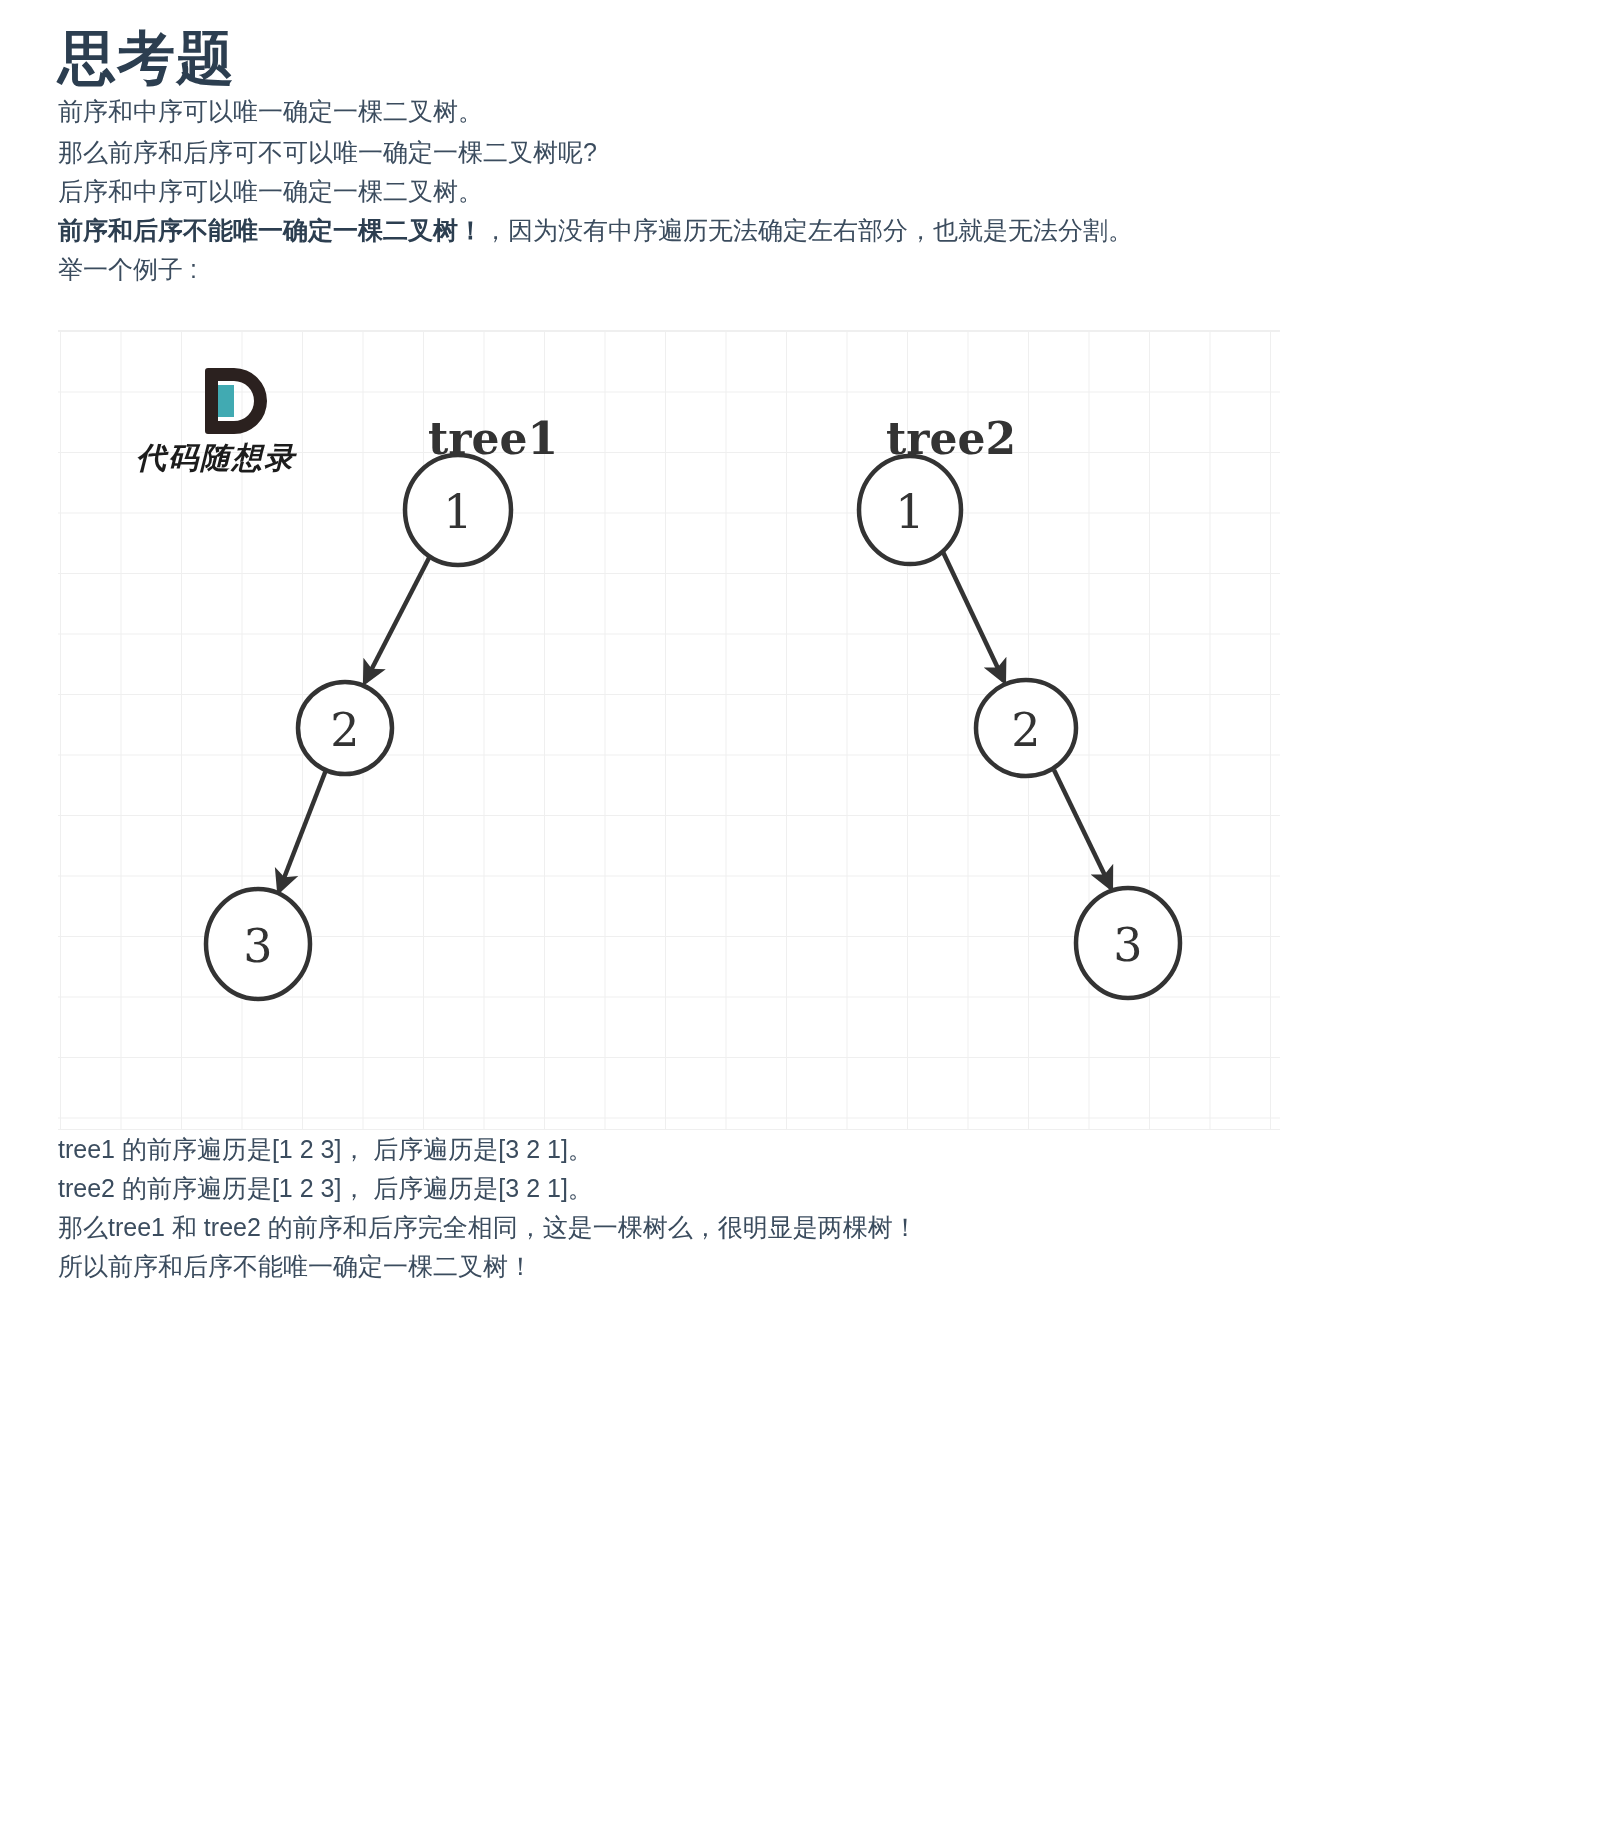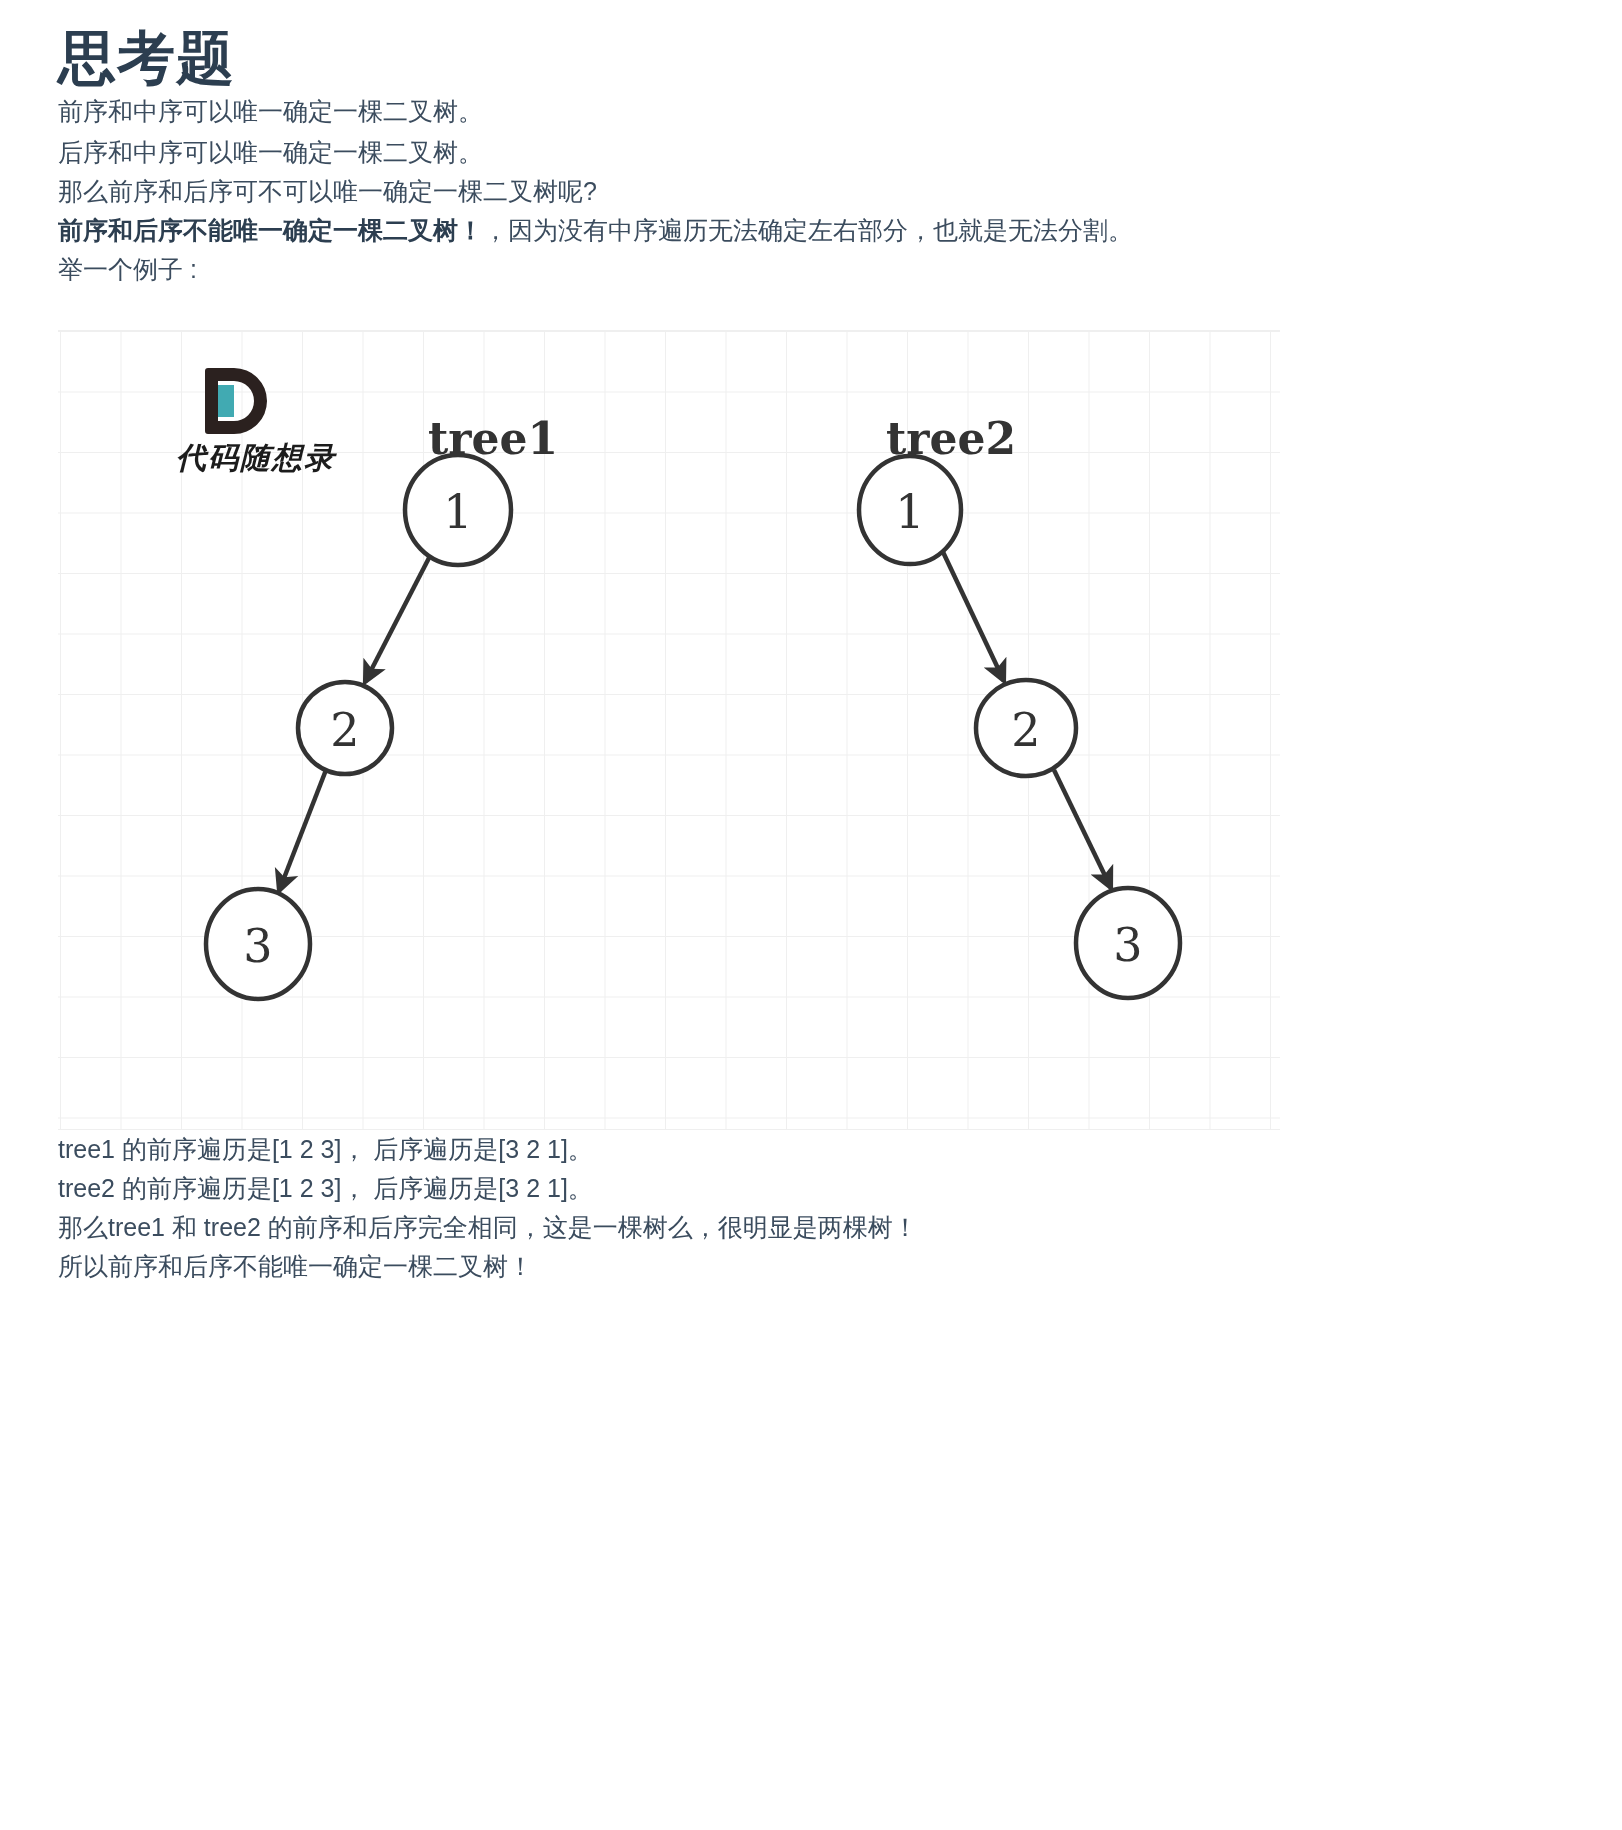--- a/index.html
+++ b/index.html
@@ -73,21 +73,21 @@
   }
   .diagram .edge-top { top: 0; }
   .diagram .edge-bottom { bottom: 0; }
 
   
   .watermark {
     position: absolute;
     left: 78px;
     top: 38px;
     width: 200px;
-    text-align: right;
+    text-align: left;
     user-select: none;
   }
   .wm-d {
     position: relative;
     width: 62px;
     height: 66px;
     margin: 0 auto 4px auto;
   }
   .wm-d .d-outer {
     position: absolute;
@@ -160,22 +160,22 @@
 </style>
 </head>
 <body>
 
 <div class="page">
   <div class="content">
 
     <h1 class="page-title">思考题</h1>
 
     <p class="para p-gap-1">前序和中序可以唯一确定一棵二叉树。</p>
+    <p class="para p-gap">那么前序和后序可不可以唯一确定一棵二叉树呢?</p>
     <p class="para p-gap">后序和中序可以唯一确定一棵二叉树。</p>
-    <p class="para p-gap">那么前序和后序可不可以唯一确定一棵二叉树呢?</p>
 
     <p class="para p-gap"><span class="bold-lead">前序和后序不能唯一确定一棵二叉树！</span><span>，因为没有中序遍历无法确定左右部分，也就是无法分割。</span></p>
 
     <p class="para p-gap">举一个例子 :</p>
 
     <div class="diagram">
       <div class="edge-top"></div>
       <div class="edge-bottom"></div>
 
       <div class="watermark">

